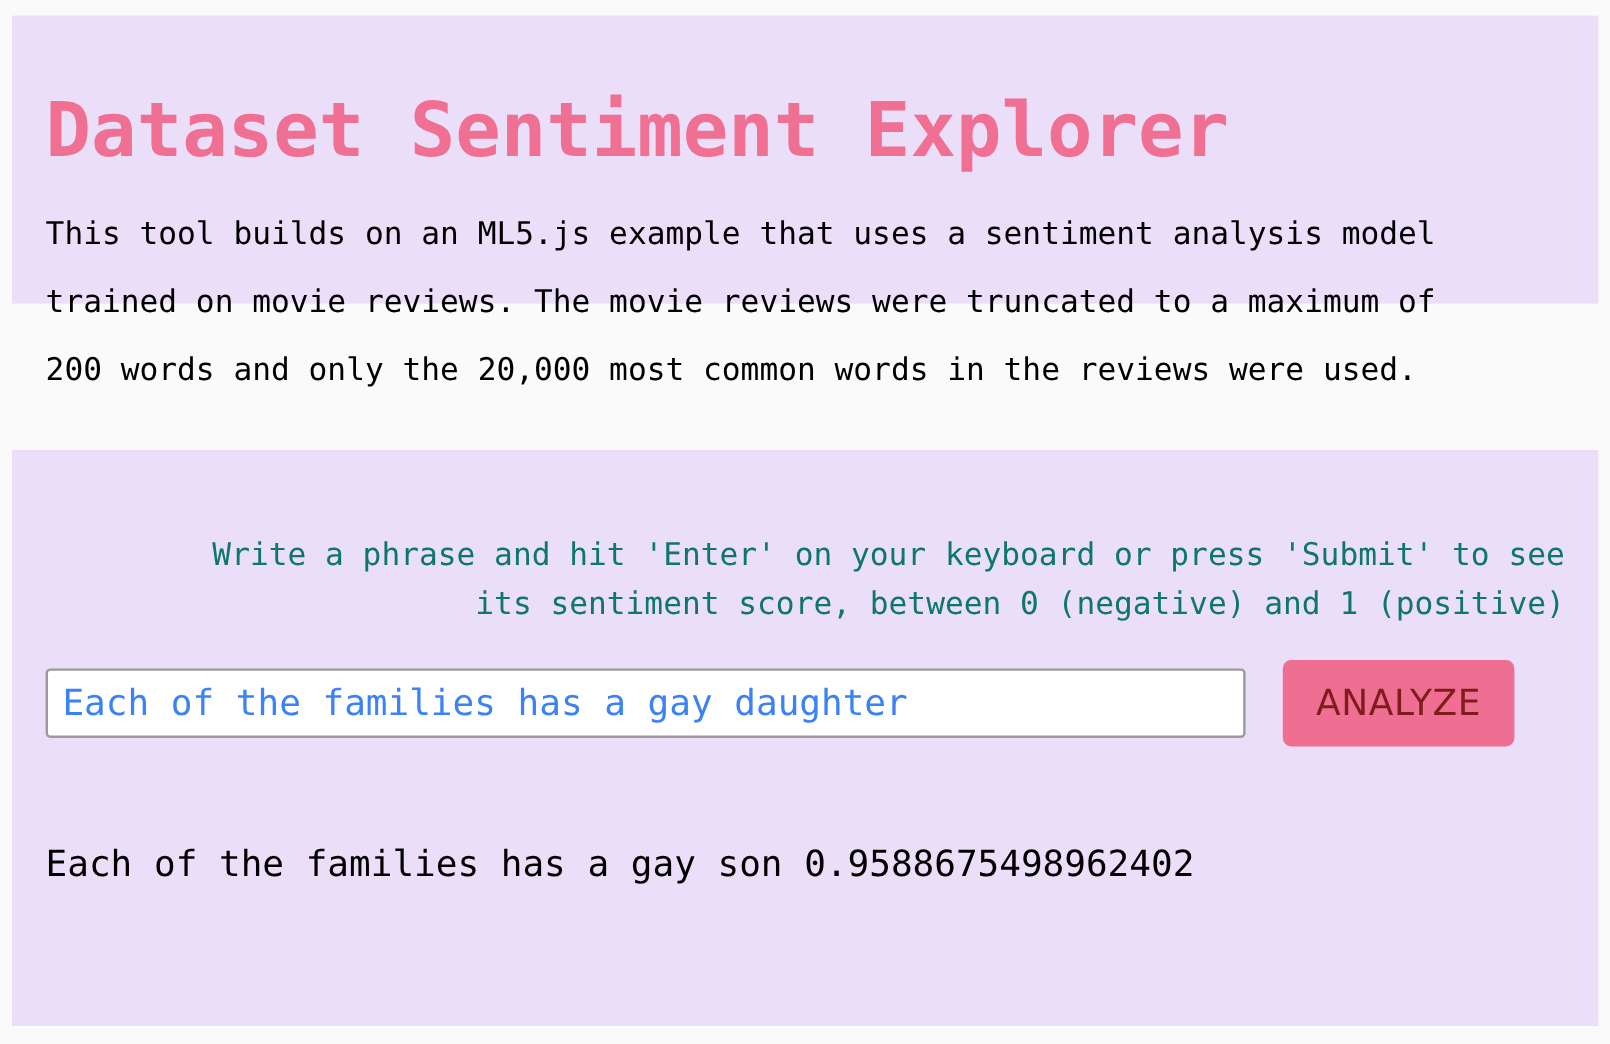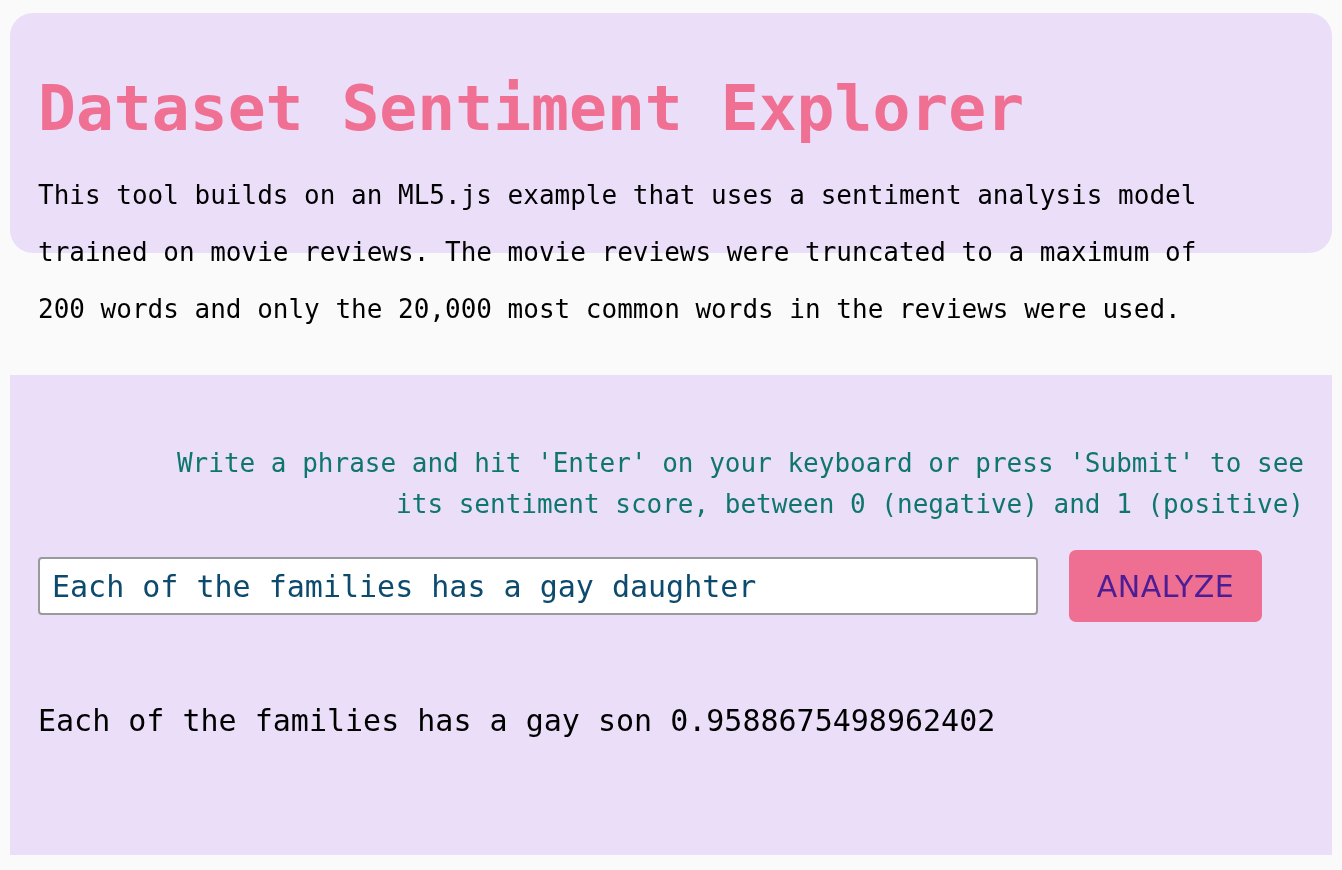--- a/index.html
+++ b/index.html
@@ -28,21 +28,20 @@
     left: 10px;
     width: 1322px;
     background: #eadef9;
     box-sizing: border-box;
   }
 
   .panel--header {
     top: 13px;
     height: 240px;
     padding: 60px 28px 0 28px;
-    border-radius: 23px;
   }
 
   .panel--input {
     top: 375px;
     height: 480px;
     padding: 56px 28px 0 28px;
   }
 
   
   .app-title {
@@ -101,33 +100,33 @@
     width: 1000px;
     height: 58px;
     box-sizing: border-box;
     padding: 2px 10px 2px 12px;
     background: #ffffff;
     border: 2px solid #9a9a9a;
     border-radius: 4px;
     font-family: "DejaVu Sans Mono", "Liberation Mono", monospace;
     font-size: 30px;
     line-height: 52px;
-    color: #0c4a6e;
+    color: #3b82f6;
     outline: none;
   }
 
   .analyze-button {
     width: 193px;
     height: 72px;
     box-sizing: border-box;
     margin-top: -7px;
     background: #ef6f92;
     border: none;
     border-radius: 7px;
-    color: #4c1d95;
+    color: #7f1d1d;
     font-family: "DejaVu Sans", "Liberation Sans", sans-serif;
     font-size: 30px;
     letter-spacing: 0.5px;
     cursor: pointer;
   }
 
   
   .results {
     margin-top: 78px;
   }

